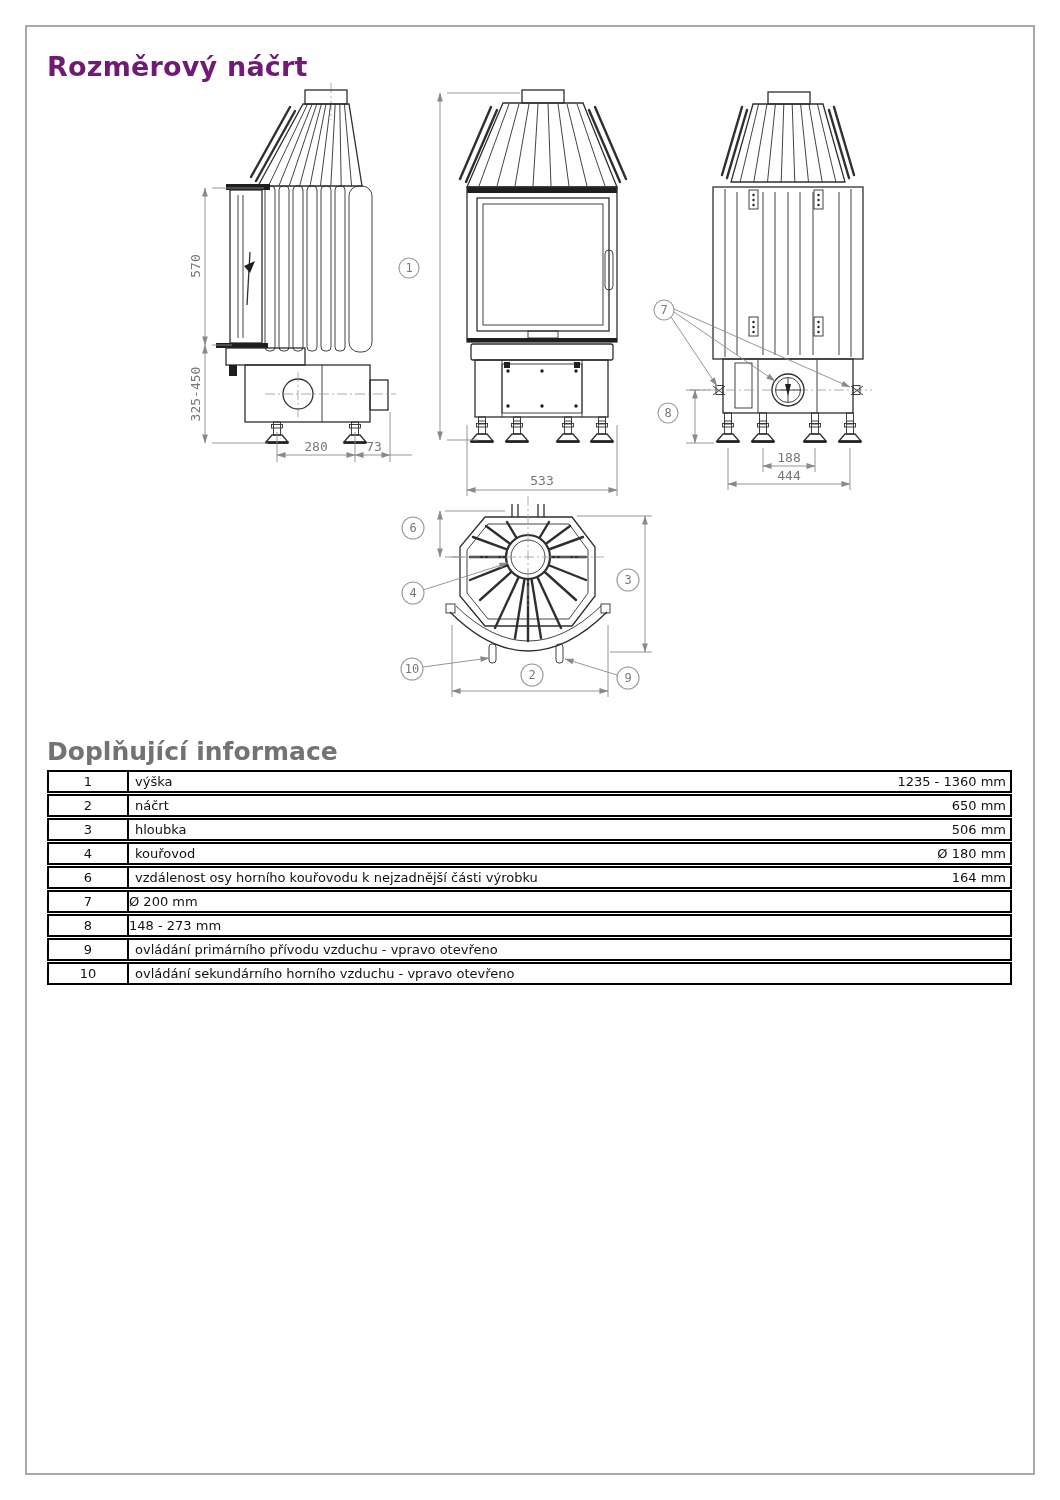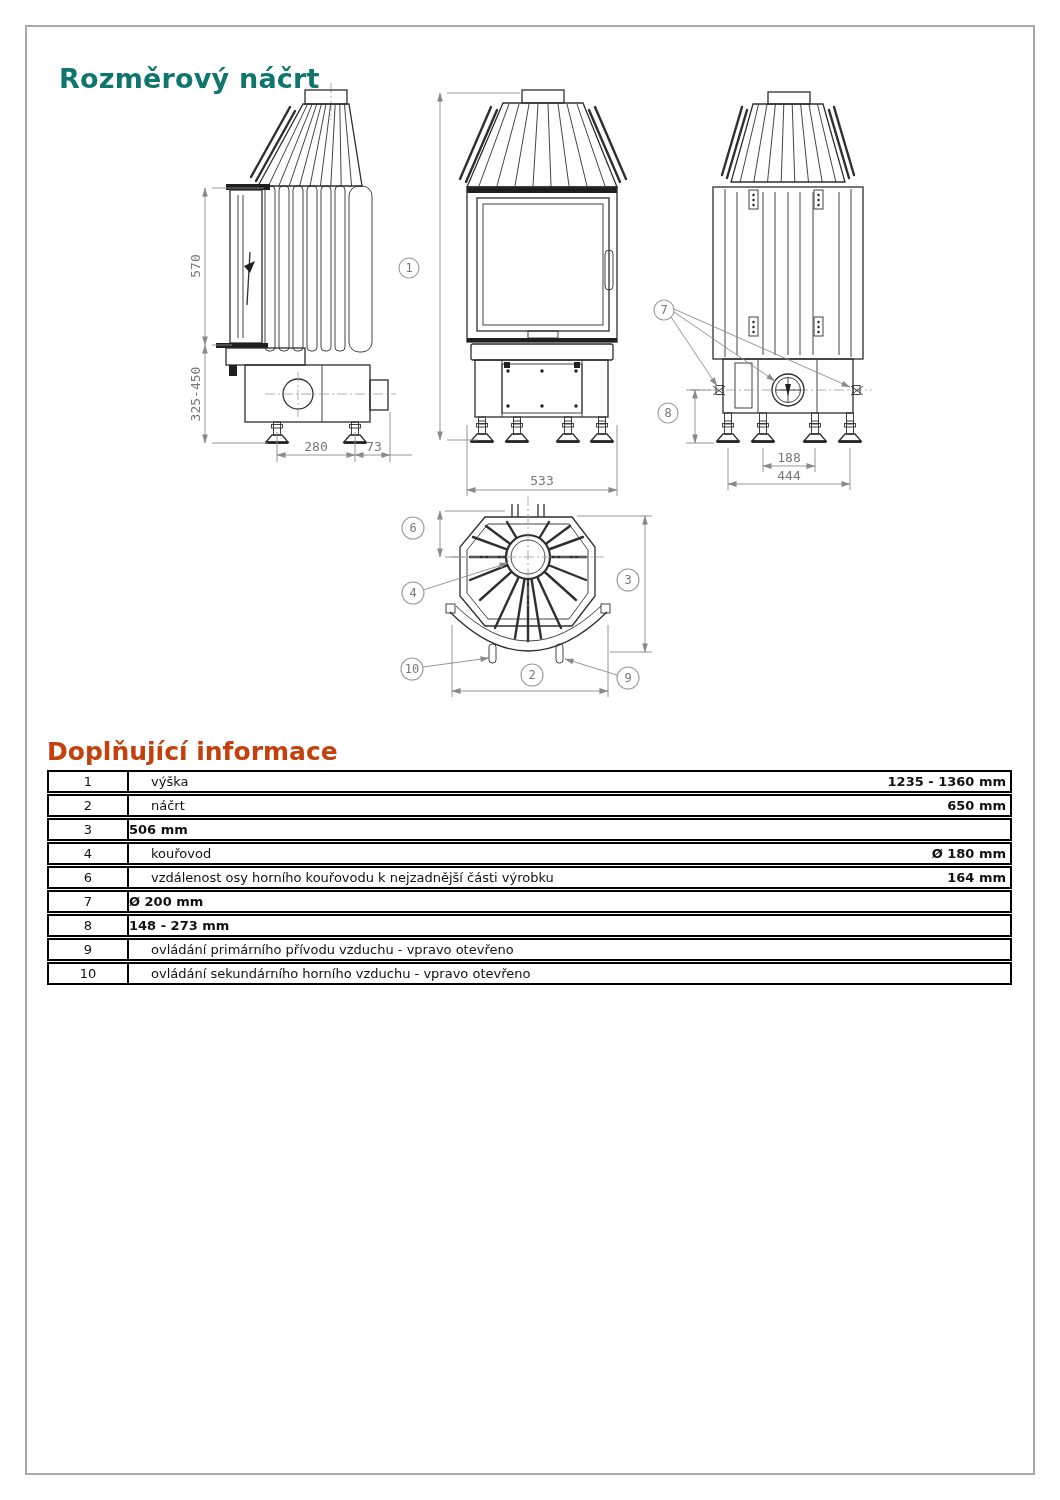--- a/index.html
+++ b/index.html
@@ -1,26 +1,26 @@
 <!DOCTYPE html>
 <html><head>
 <meta charset="utf-8">
 <style>
   html,body{margin:0;padding:0;background:#fff;}
   body{font-family:"DejaVu Sans","Liberation Sans",sans-serif;color:#111;}
   .page{position:absolute;left:25px;top:25px;width:1006px;height:1446px;border:2px solid #a9a9a9;background:#fff;}
-  .h1{position:absolute;left:20px;top:24px;margin:12px;font-size:27px;font-weight:bold;color:#0f766e;letter-spacing:.2px;}
-  .h2{position:absolute;left:20px;top:710px;margin:0;font-size:25px;font-weight:bold;color:#c2410c;}
+  .h1{position:absolute;left:20px;top:24px;margin:0;font-size:27px;font-weight:bold;color:#701a75;letter-spacing:.2px;}
+  .h2{position:absolute;left:20px;top:710px;margin:0;font-size:25px;font-weight:bold;color:#737373;}
   .drawing{position:absolute;left:0;top:48px;}
   .infotable{position:absolute;left:20px;top:743px;width:965px;}
   .trow{display:flex;align-items:stretch;border:2px solid #000;margin-bottom:1px;height:19px;
         font-size:13px;line-height:19px;background:#fff;}
   .tnum{width:78px;text-align:center;border-right:2px solid #000;flex:0 0 auto;}
-  .tlabel{flex:1 1 auto;padding-left:22px;white-space:nowrap;overflow:hidden;}
-  .tvalue{flex:0 0 auto;padding-right:4px;white-space:nowrap;font-weight:bold;}
+  .tlabel{flex:1 1 auto;padding-left:6px;white-space:nowrap;overflow:hidden;}
+  .tvalue{flex:0 0 auto;padding-right:4px;white-space:nowrap;}
   
   .ln{stroke:#2f2f2f;fill:none;stroke-width:1.3;}
   .lnt{stroke:#2f2f2f;fill:none;stroke-width:0.9;}
   .lnh{stroke:#2f2f2f;fill:none;stroke-width:2.4;stroke-linecap:round;}
   .fill{fill:#1f1f1f;stroke:none;}
   .dim{stroke:#8a8a8a;fill:none;stroke-width:0.9;}
   .cl{stroke:#9a9a9a;stroke-width:0.8;fill:none;stroke-dasharray:10 3 2 3;}
   .dtx{font-family:"DejaVu Sans Mono","Liberation Mono",monospace;font-size:13px;fill:#777;}
   .ctx{font-family:"DejaVu Sans Mono","Liberation Mono",monospace;font-size:12px;fill:#777;}
   .cc{stroke:#9a9a9a;stroke-width:1.1;fill:#fff;}
@@ -365,20 +365,21 @@
       <div class="tlabel">výška</div>
       <div class="tvalue">1235 - 1360 mm</div>
     </div>
     <div class="trow">
       <div class="tnum">2</div>
       <div class="tlabel">náčrt</div>
       <div class="tvalue">650 mm</div>
     </div>
     <div class="trow">
       <div class="tnum">3</div>
+      <div class="tlabel">hloubka</div>
       <div class="tvalue">506 mm</div>
     </div>
     <div class="trow">
       <div class="tnum">4</div>
       <div class="tlabel">kouřovod</div>
       <div class="tvalue">Ø 180 mm</div>
     </div>
     <div class="trow">
       <div class="tnum">6</div>
       <div class="tlabel">vzdálenost osy horního kouřovodu k nejzadnější části výrobku</div>

